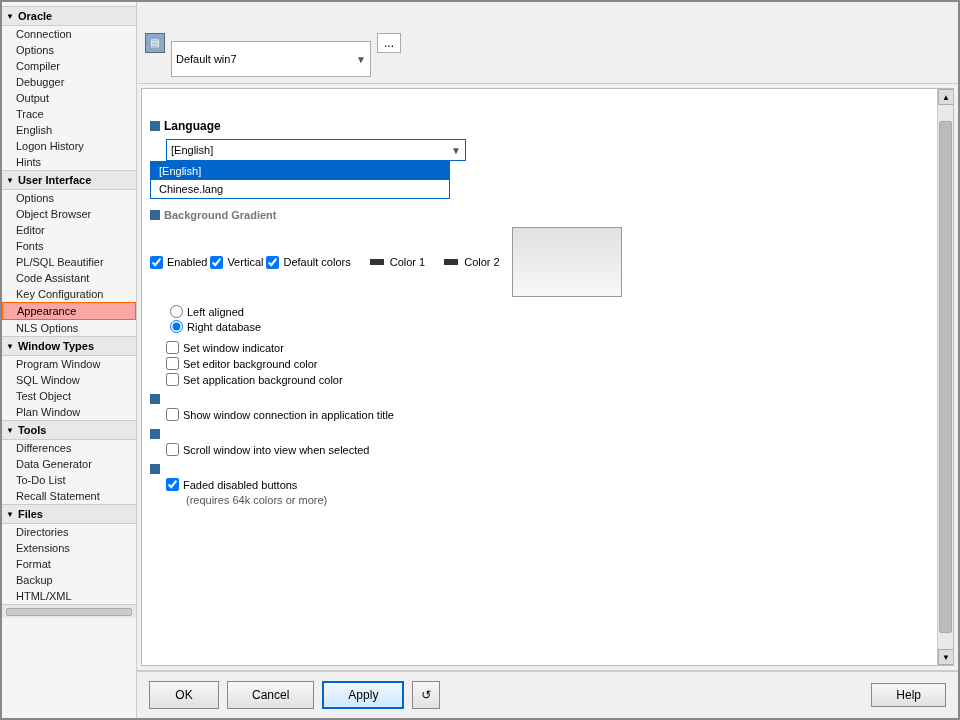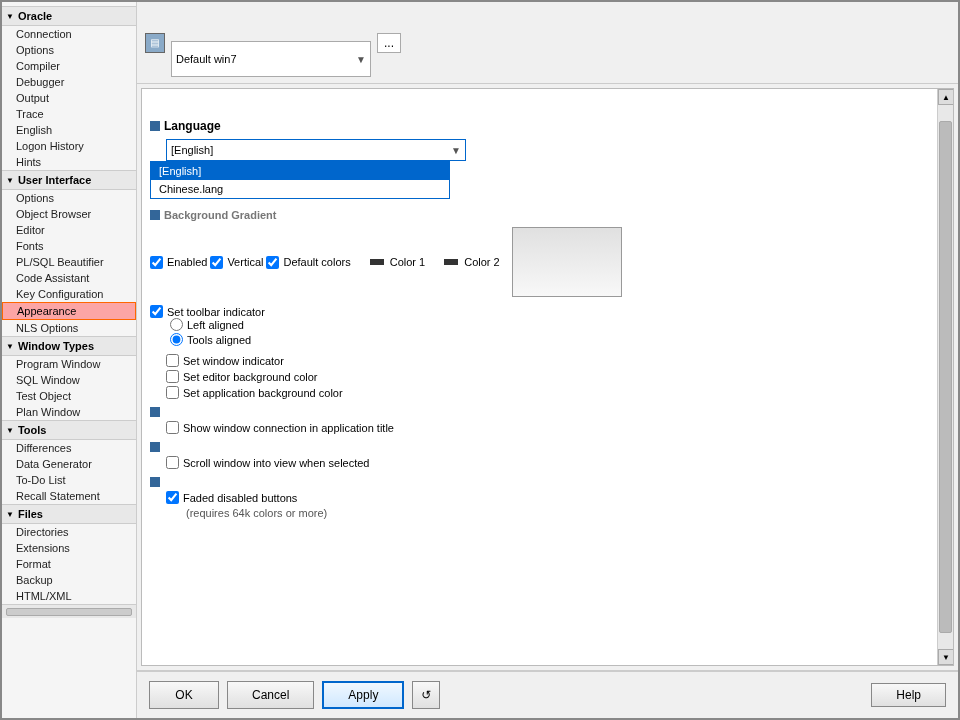--- a/index.html
+++ b/index.html
@@ -215,31 +215,27 @@
                   <span>Color 2</span>
                 </div>
               </div>
               <div class="color-swatch"></div>
             </div>
           </div>
 
 
 
           <div class="toolbar-section">
-            <div class="check-row">
-              <input type="checkbox" checked="" style="">
-              <span>Set toolbar indicator</span>
-            </div>
             <div class="radio-row">
               <input type="radio" name="alignment" style="">
               <span>Left aligned</span>
             </div>
             <div class="radio-row">
               <input type="radio" name="alignment" checked="" style="">
-              <span>Tools aligned</span>
+              <span>Right database</span>
             </div>
           </div>
 
           <div class="more-options">
             <div class="check-indent">
               <input type="checkbox" style="">
               <span>Set window indicator</span>
             </div>
             <div class="check-indent">
               <input type="checkbox" style="">

